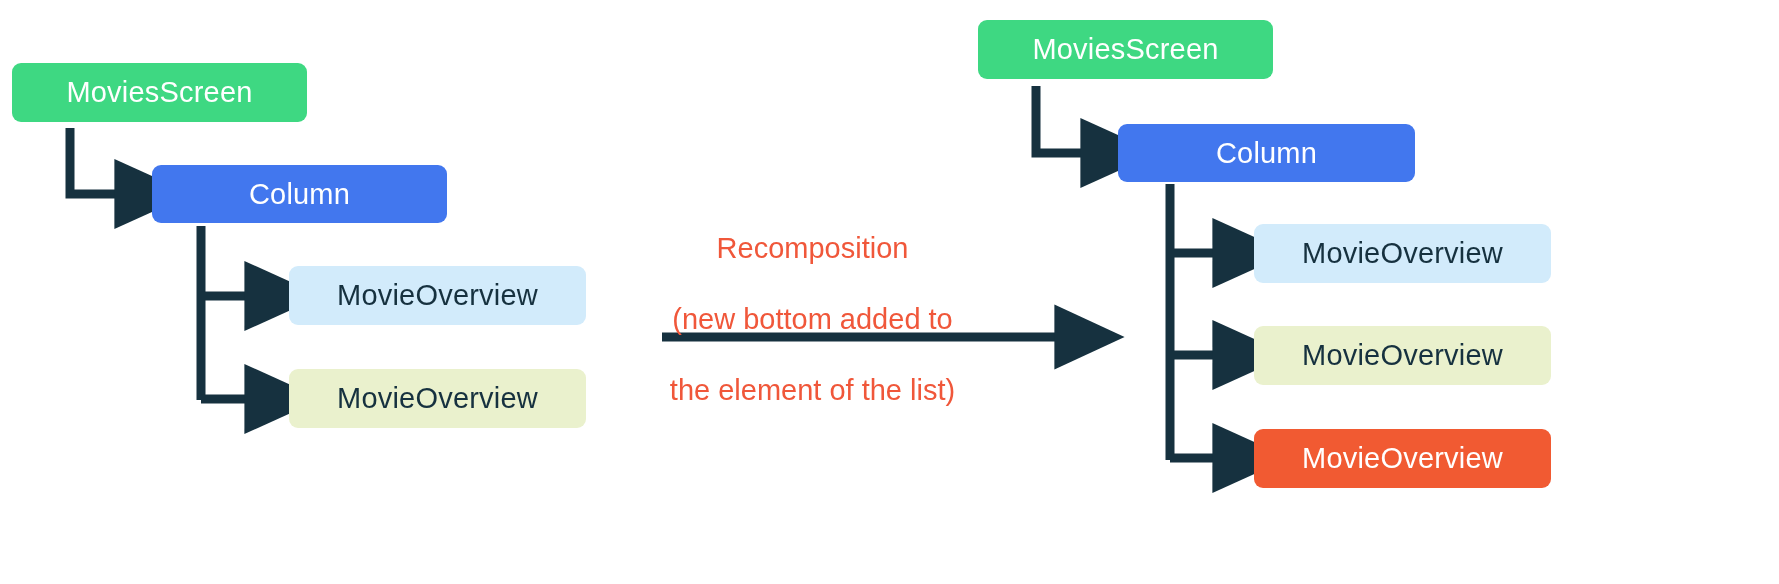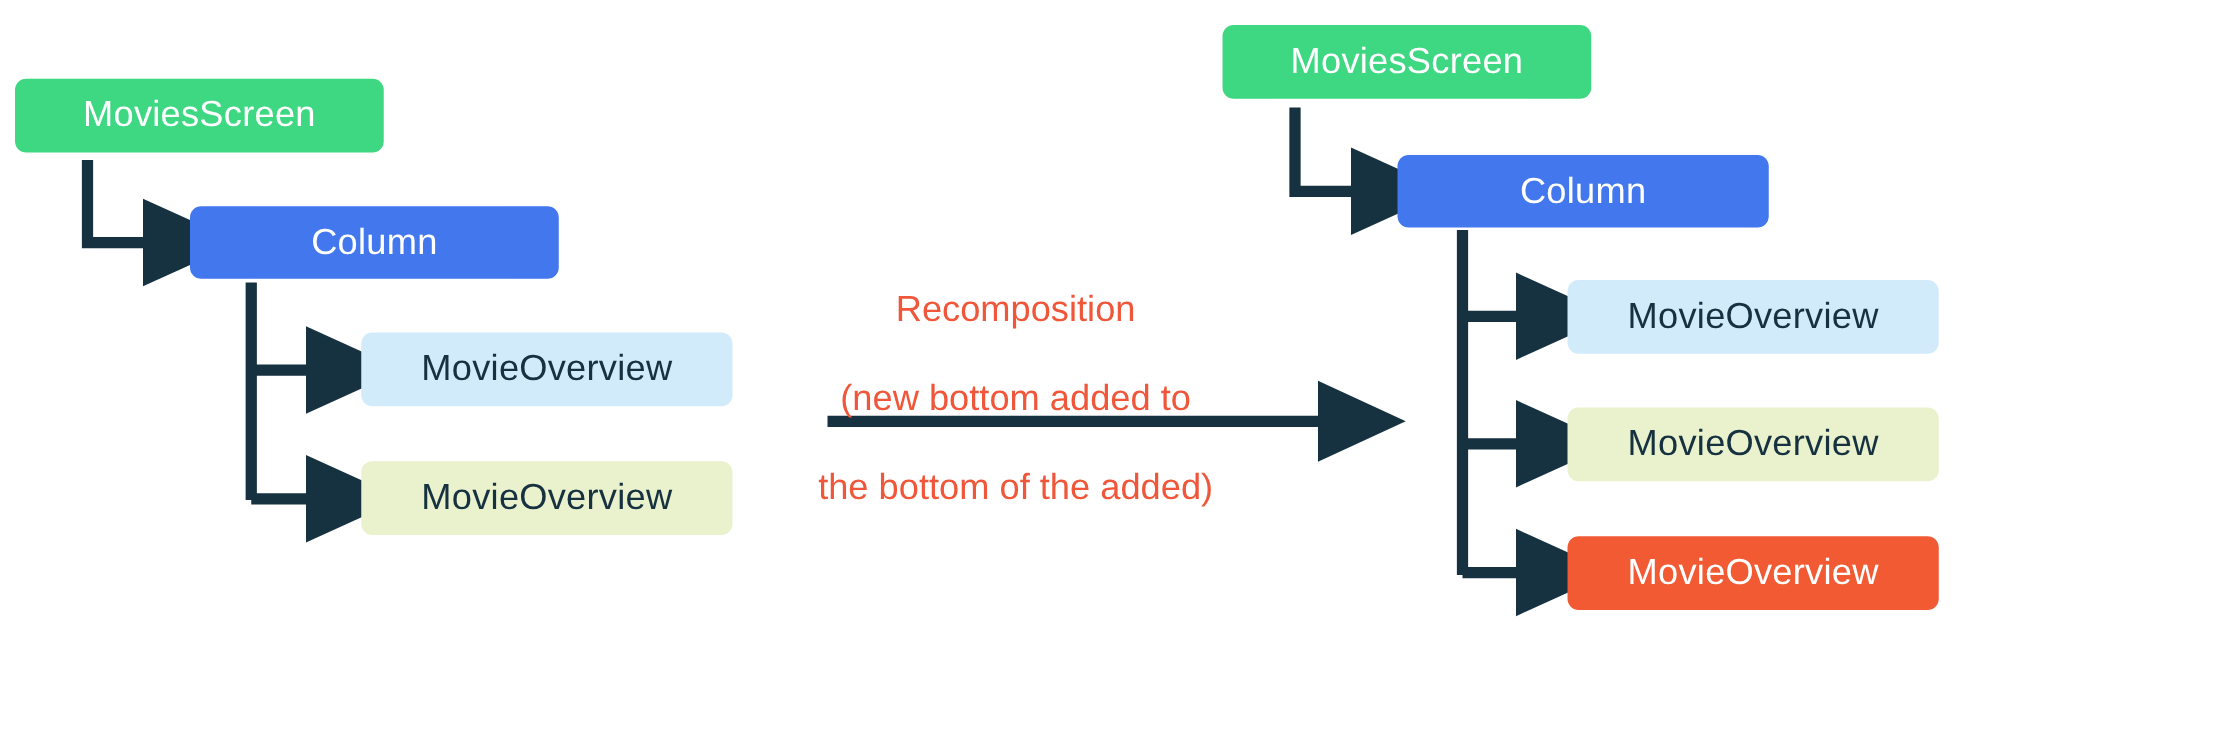--- a/index.html
+++ b/index.html
@@ -105,21 +105,21 @@
     <span class="node-label" style="color:#16313F;font-size:29px;">MovieOverview</span>
   </div>
 
   <div class="node" style="left:289px;top:369px;width:297px;height:59px;background:#EAF1CD;">
     <span class="node-label" style="color:#16313F;font-size:29px;">MovieOverview</span>
   </div>
 
   <div class="caption" style="left:640px;top:196px;width:345px;color:#F0573A;font-size:29px;">
     <div>Recomposition</div>
     <div>(new bottom added to</div>
-    <div>the bottom of the added)</div>
+    <div>the element of the list)</div>
   </div>
 
   <div class="node" style="left:978px;top:20px;width:295px;height:59px;background:#3ED882;">
     <span class="node-label" style="color:#FFFFFF;font-size:29px;">MoviesScreen</span>
   </div>
 
   <div class="node" style="left:1118px;top:124px;width:297px;height:58px;background:#4277EE;">
     <span class="node-label" style="color:#FFFFFF;font-size:29px;">Column</span>
   </div>
 

